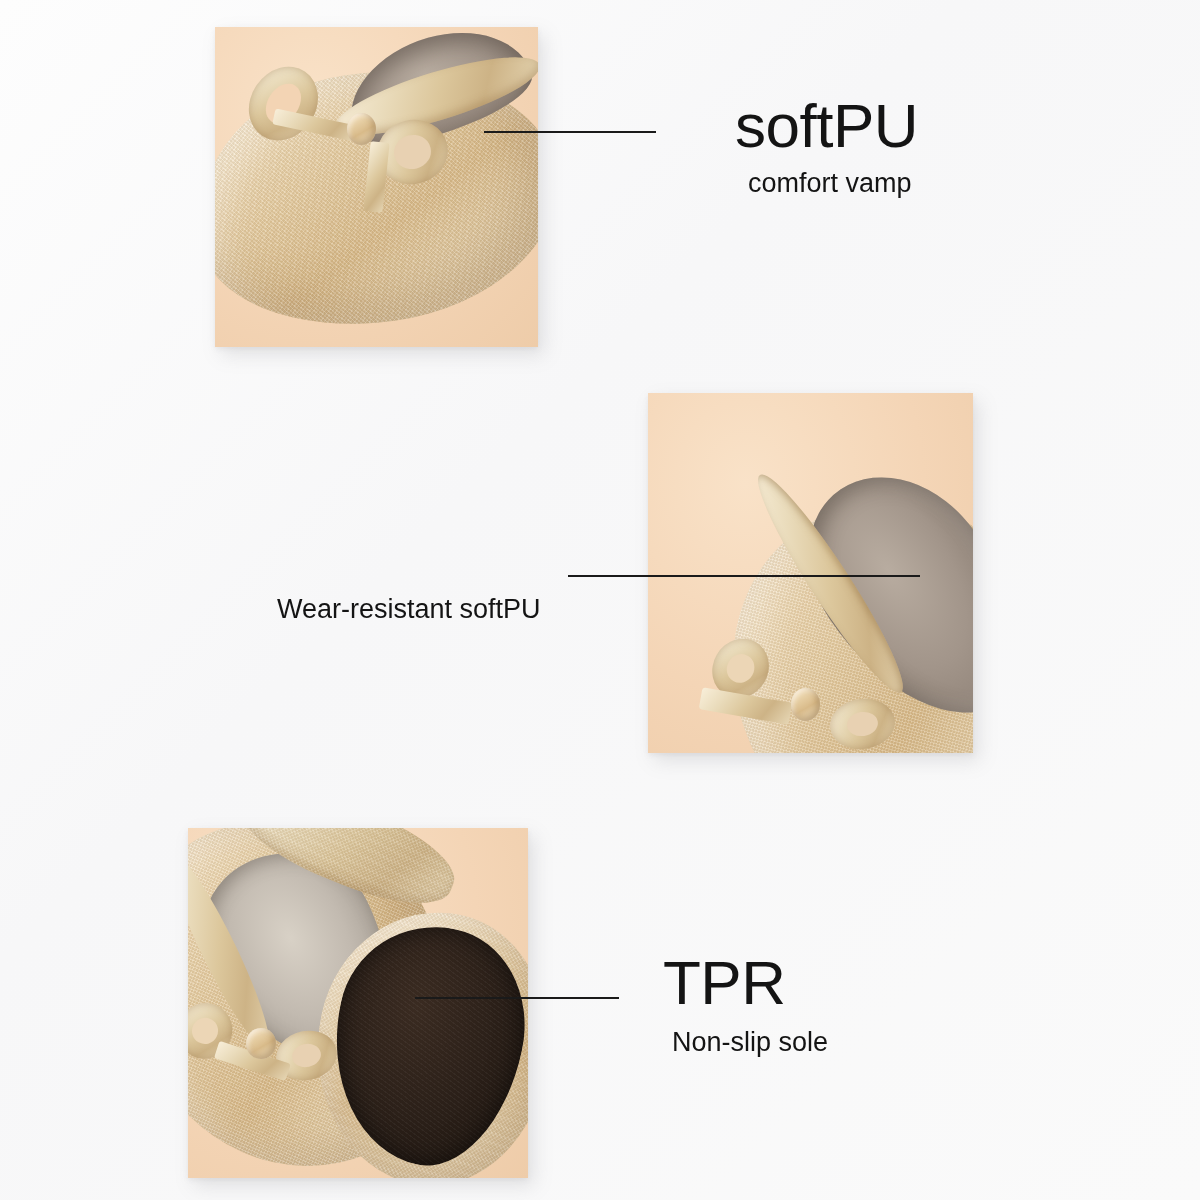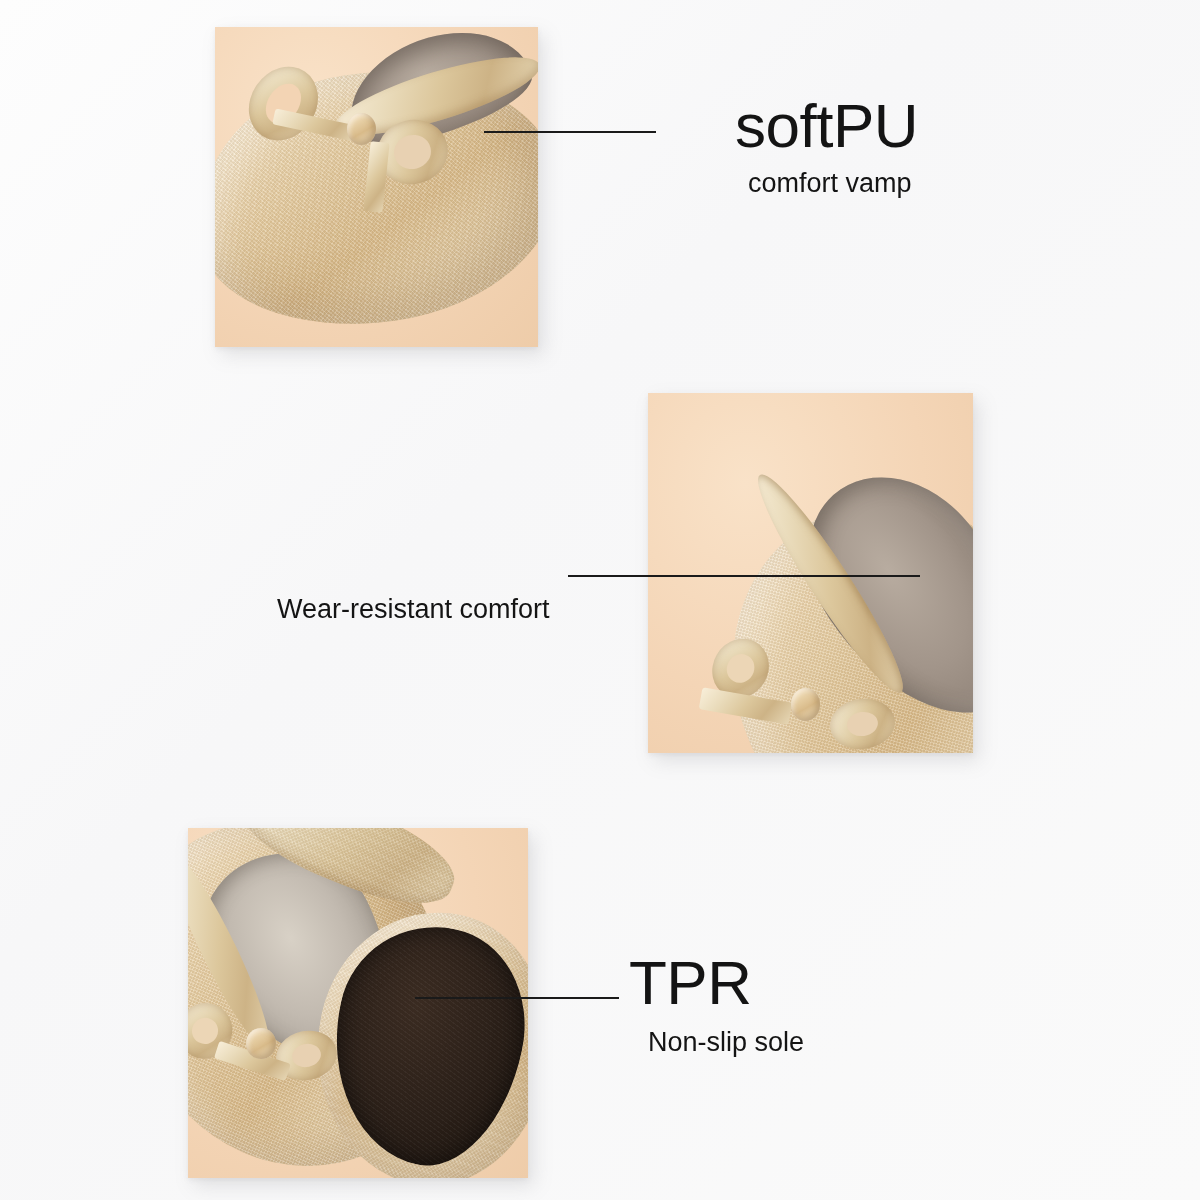--- a/index.html
+++ b/index.html
@@ -199,21 +199,21 @@
                 transform: rotate(10deg); border-radius:3px;"></div>
     <div class="shoe-layer gold" style="left:44%; top:82%; width:9%; height:9%;
                 border-radius:50%;
                 box-shadow: inset -3px -3px 6px rgba(150,115,70,0.55),
                             inset 2px 2px 5px rgba(255,250,240,0.7);"></div>
   </div>
 
   <div class="leader" id="leader-fabric" style="left: 568px; top: 575px; width: 352px; background: rgb(26, 26, 26);"></div>
 
   <div class="callout" id="callout-fabric-sub" style="left: 277px; top: 596px;">
-    <div class="callout-sub" style="font-size: 27px; color: rgb(20, 20, 20);">Wear-resistant comfort</div>
+    <div class="callout-sub" style="font-size: 27px; color: rgb(20, 20, 20);">Wear-resistant softPU</div>
   </div>
 
   <div class="panel" id="panel-tpr" style="left: 188px; top: 828px; width: 340px; height: 350px;">
     <div class="panel-bg"></div>
 
     <div class="shoe-layer gold" style="left:-16%; top:-4%; width:92%; height:102%;
                 border-radius: 46% 54% 48% 52% / 50% 46% 54% 50%;
                 transform: rotate(-24deg);
                 box-shadow: inset -20px -18px 44px rgba(150,115,70,0.42),
                             inset 16px 14px 32px rgba(255,250,240,0.5);">
@@ -260,20 +260,20 @@
     <div class="shoe-layer gold-2" style="left:8%; top:64%; width:22%; height:5%;
                 transform: rotate(18deg); border-radius:3px;"></div>
     <div class="shoe-layer gold" style="left:17%; top:57%; width:9%; height:9%;
                 border-radius:50%;
                 box-shadow: inset -3px -3px 6px rgba(150,115,70,0.55),
                             inset 2px 2px 5px rgba(255,250,240,0.7);"></div>
   </div>
 
   <div class="leader" id="leader-tpr" style="left: 415px; top: 997px; width: 204px; background: rgb(26, 26, 26);"></div>
 
-  <div class="callout" id="callout-tpr" style="left: 629px; top: 952px;">
+  <div class="callout" id="callout-tpr" style="left: 663px; top: 952px;">
     <div class="callout-title" style="font-size: 62px; color: rgb(20, 20, 20);">TPR</div>
   </div>
   <div class="callout" id="callout-tpr-sub" style="left: 648px; top: 1029px;">
-    <div class="callout-sub" style="font-size: 27px; color: rgb(20, 20, 20);">Non-slip sole</div>
+    <div class="callout-sub" style="font-size: 27px; color: rgb(20, 20, 20); margin-left: 24px;">Non-slip sole</div>
   </div>
 
 </div>
 
 </body></html>

